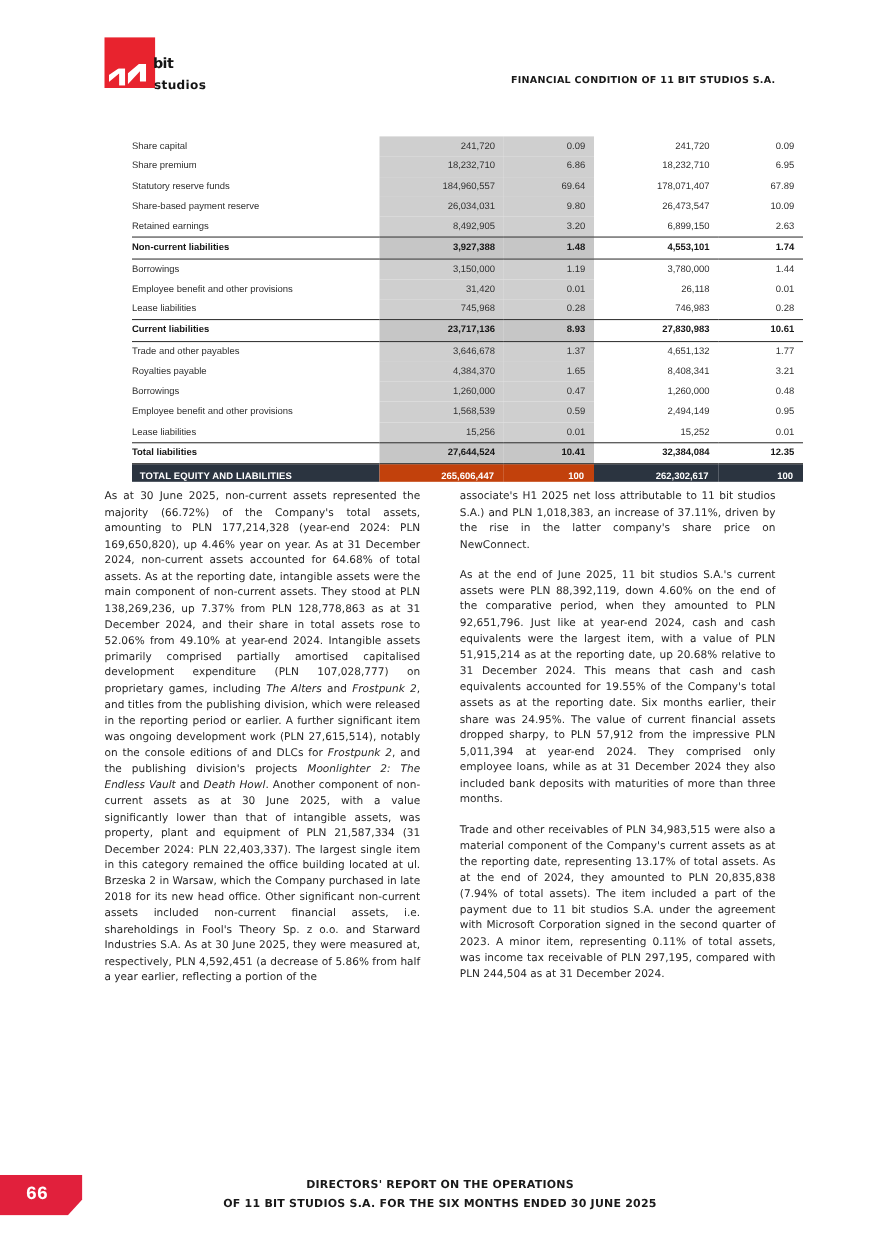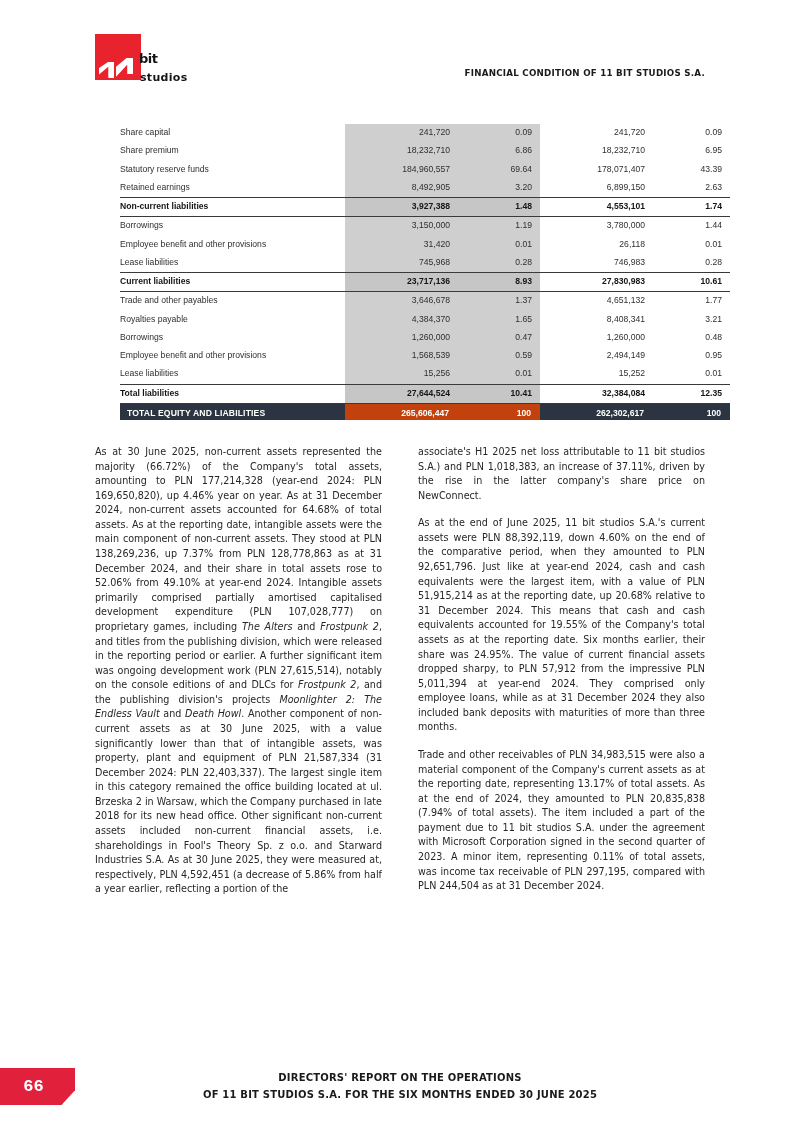--- a/index.html
+++ b/index.html
@@ -247,21 +247,28 @@
           <td class="num sh">18,232,710</td>
           <td class="num sh">6.86</td>
           <td class="num">18,232,710</td>
           <td class="num">6.95</td>
         </tr>
         <tr class="r">
           <td class="lbl">Statutory reserve funds</td>
           <td class="num sh">184,960,557</td>
           <td class="num sh">69.64</td>
           <td class="num">178,071,407</td>
-          <td class="num">43.39</td>
+          <td class="num">67.89</td>
+        </tr>
+        <tr class="r">
+          <td class="lbl">Share-based payment reserve</td>
+          <td class="num sh">26,034,031</td>
+          <td class="num sh">9.80</td>
+          <td class="num">26,473,547</td>
+          <td class="num">10.09</td>
         </tr>
         <tr class="r">
           <td class="lbl">Retained earnings</td>
           <td class="num sh">8,492,905</td>
           <td class="num sh">3.20</td>
           <td class="num">6,899,150</td>
           <td class="num">2.63</td>
         </tr>
         <tr class="r bold rule-top rule-bot">
           <td class="lbl">Non-current liabilities</td>

